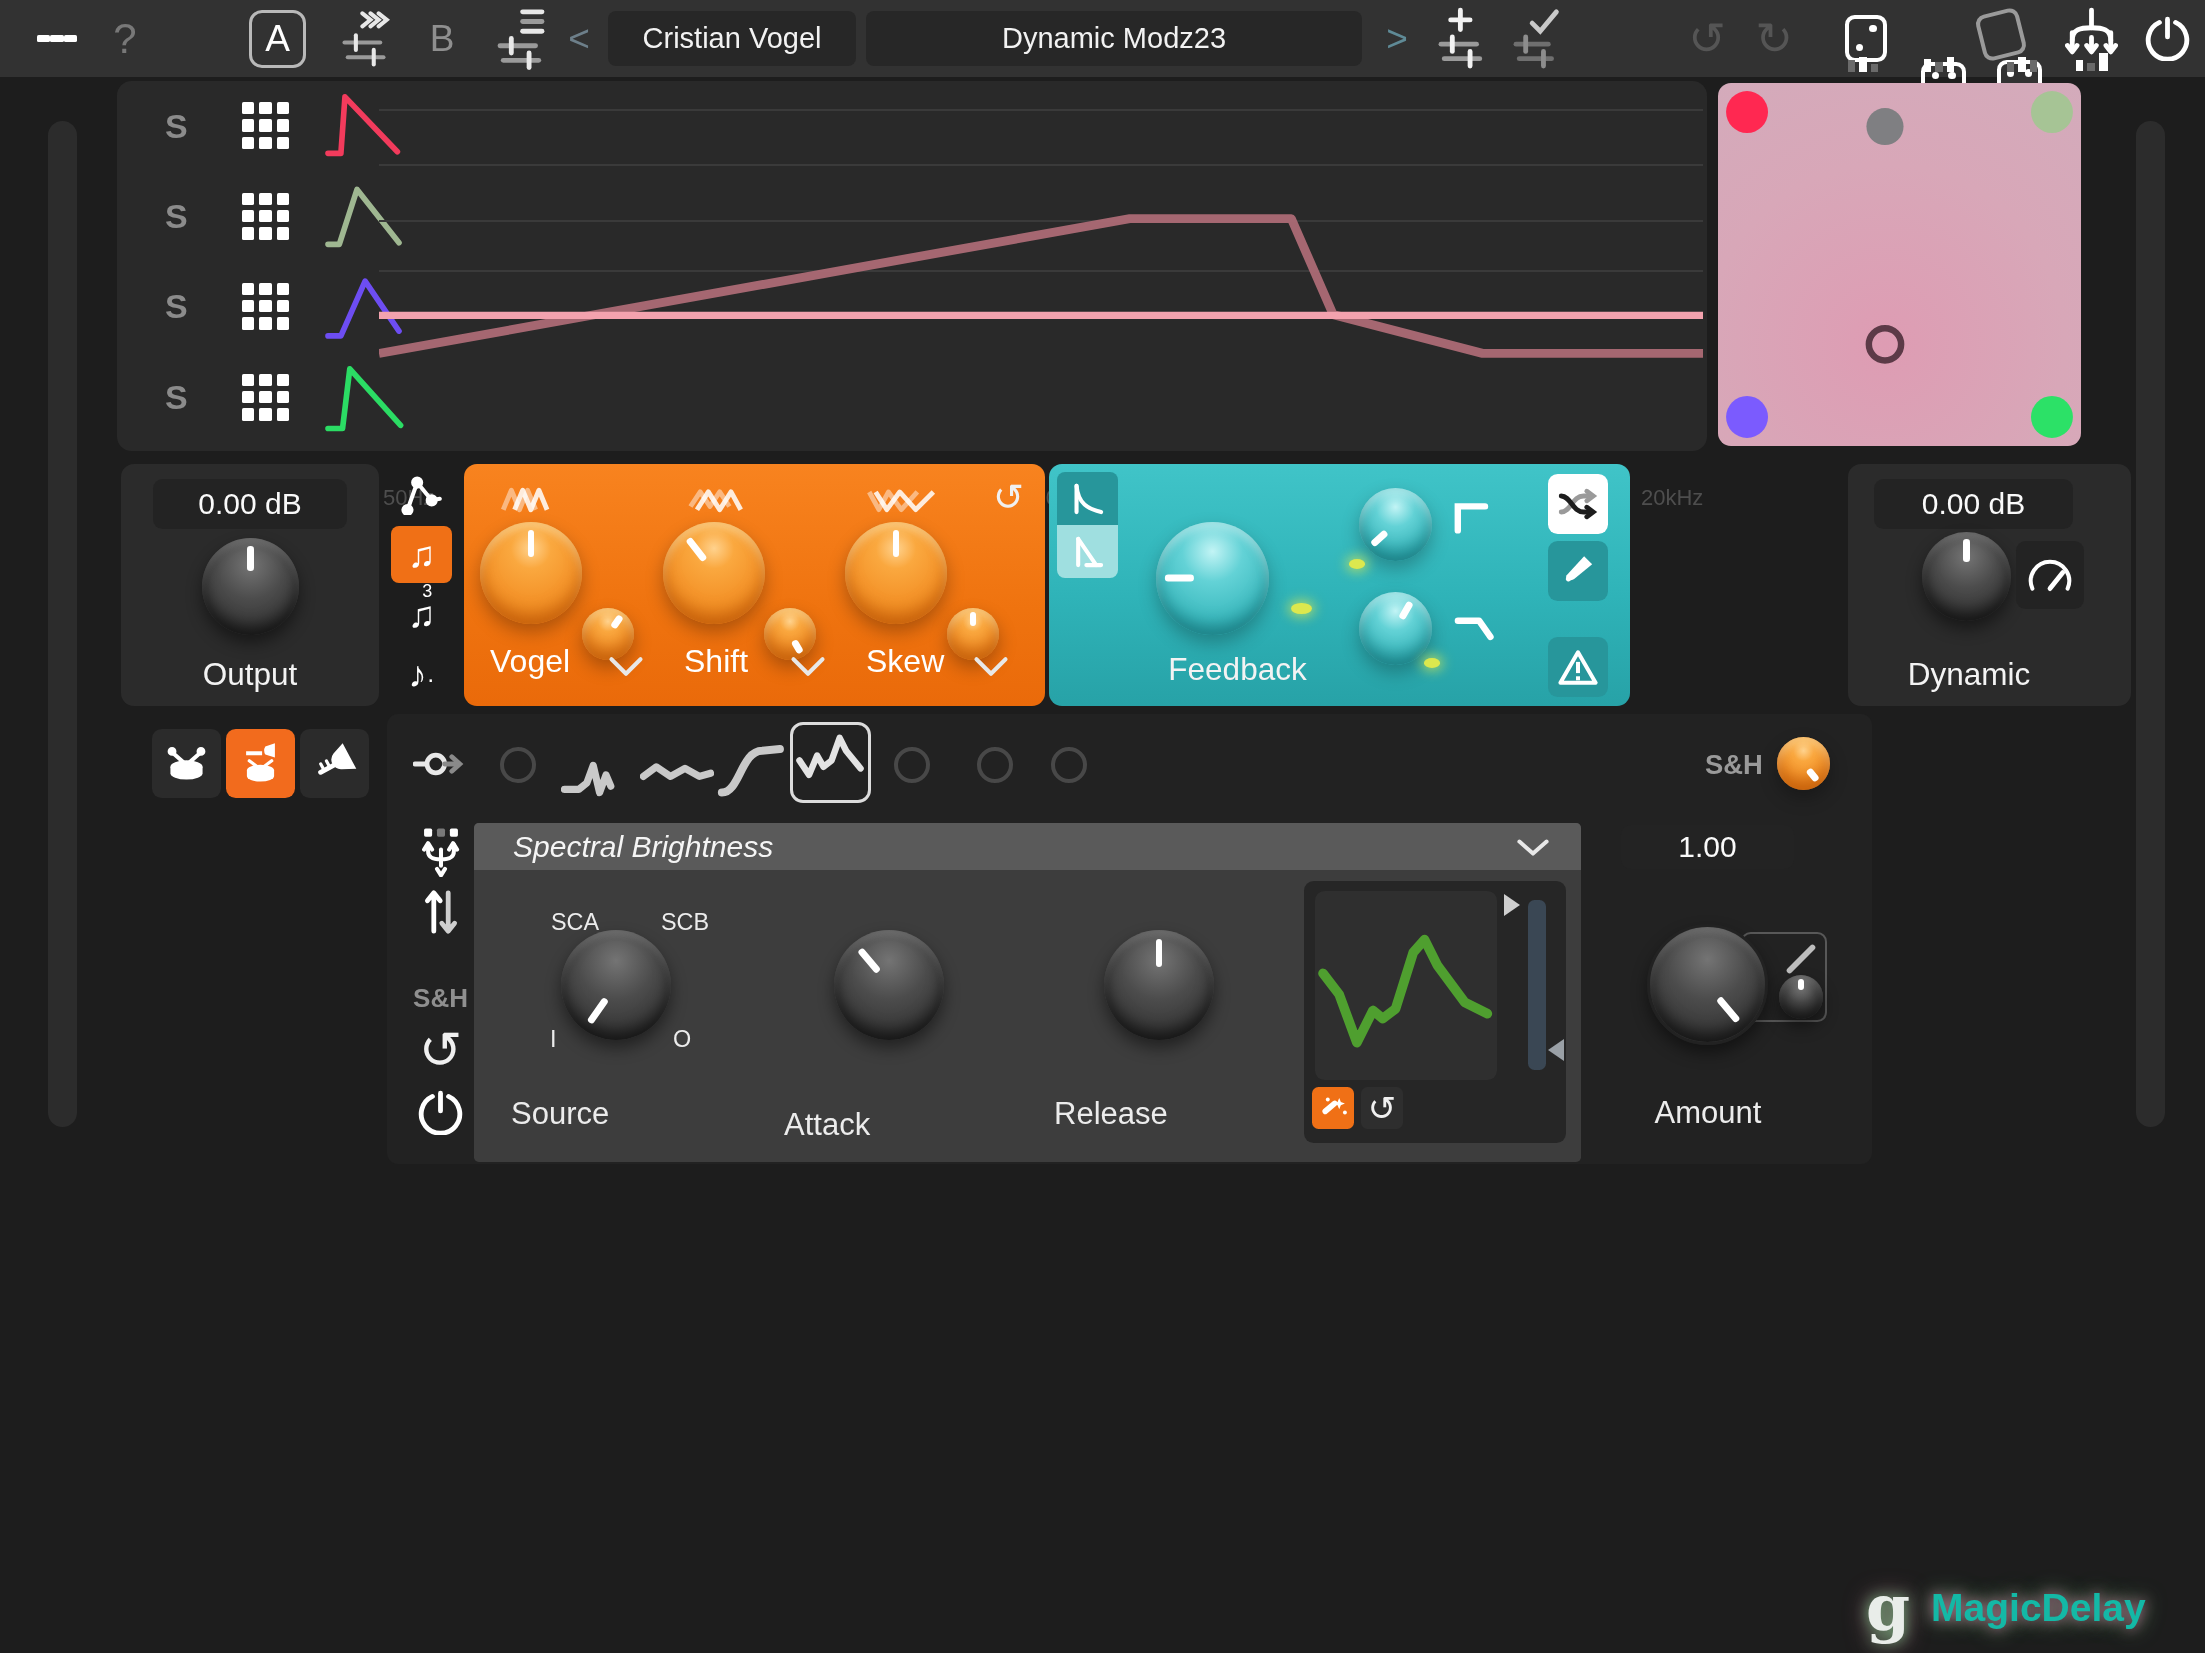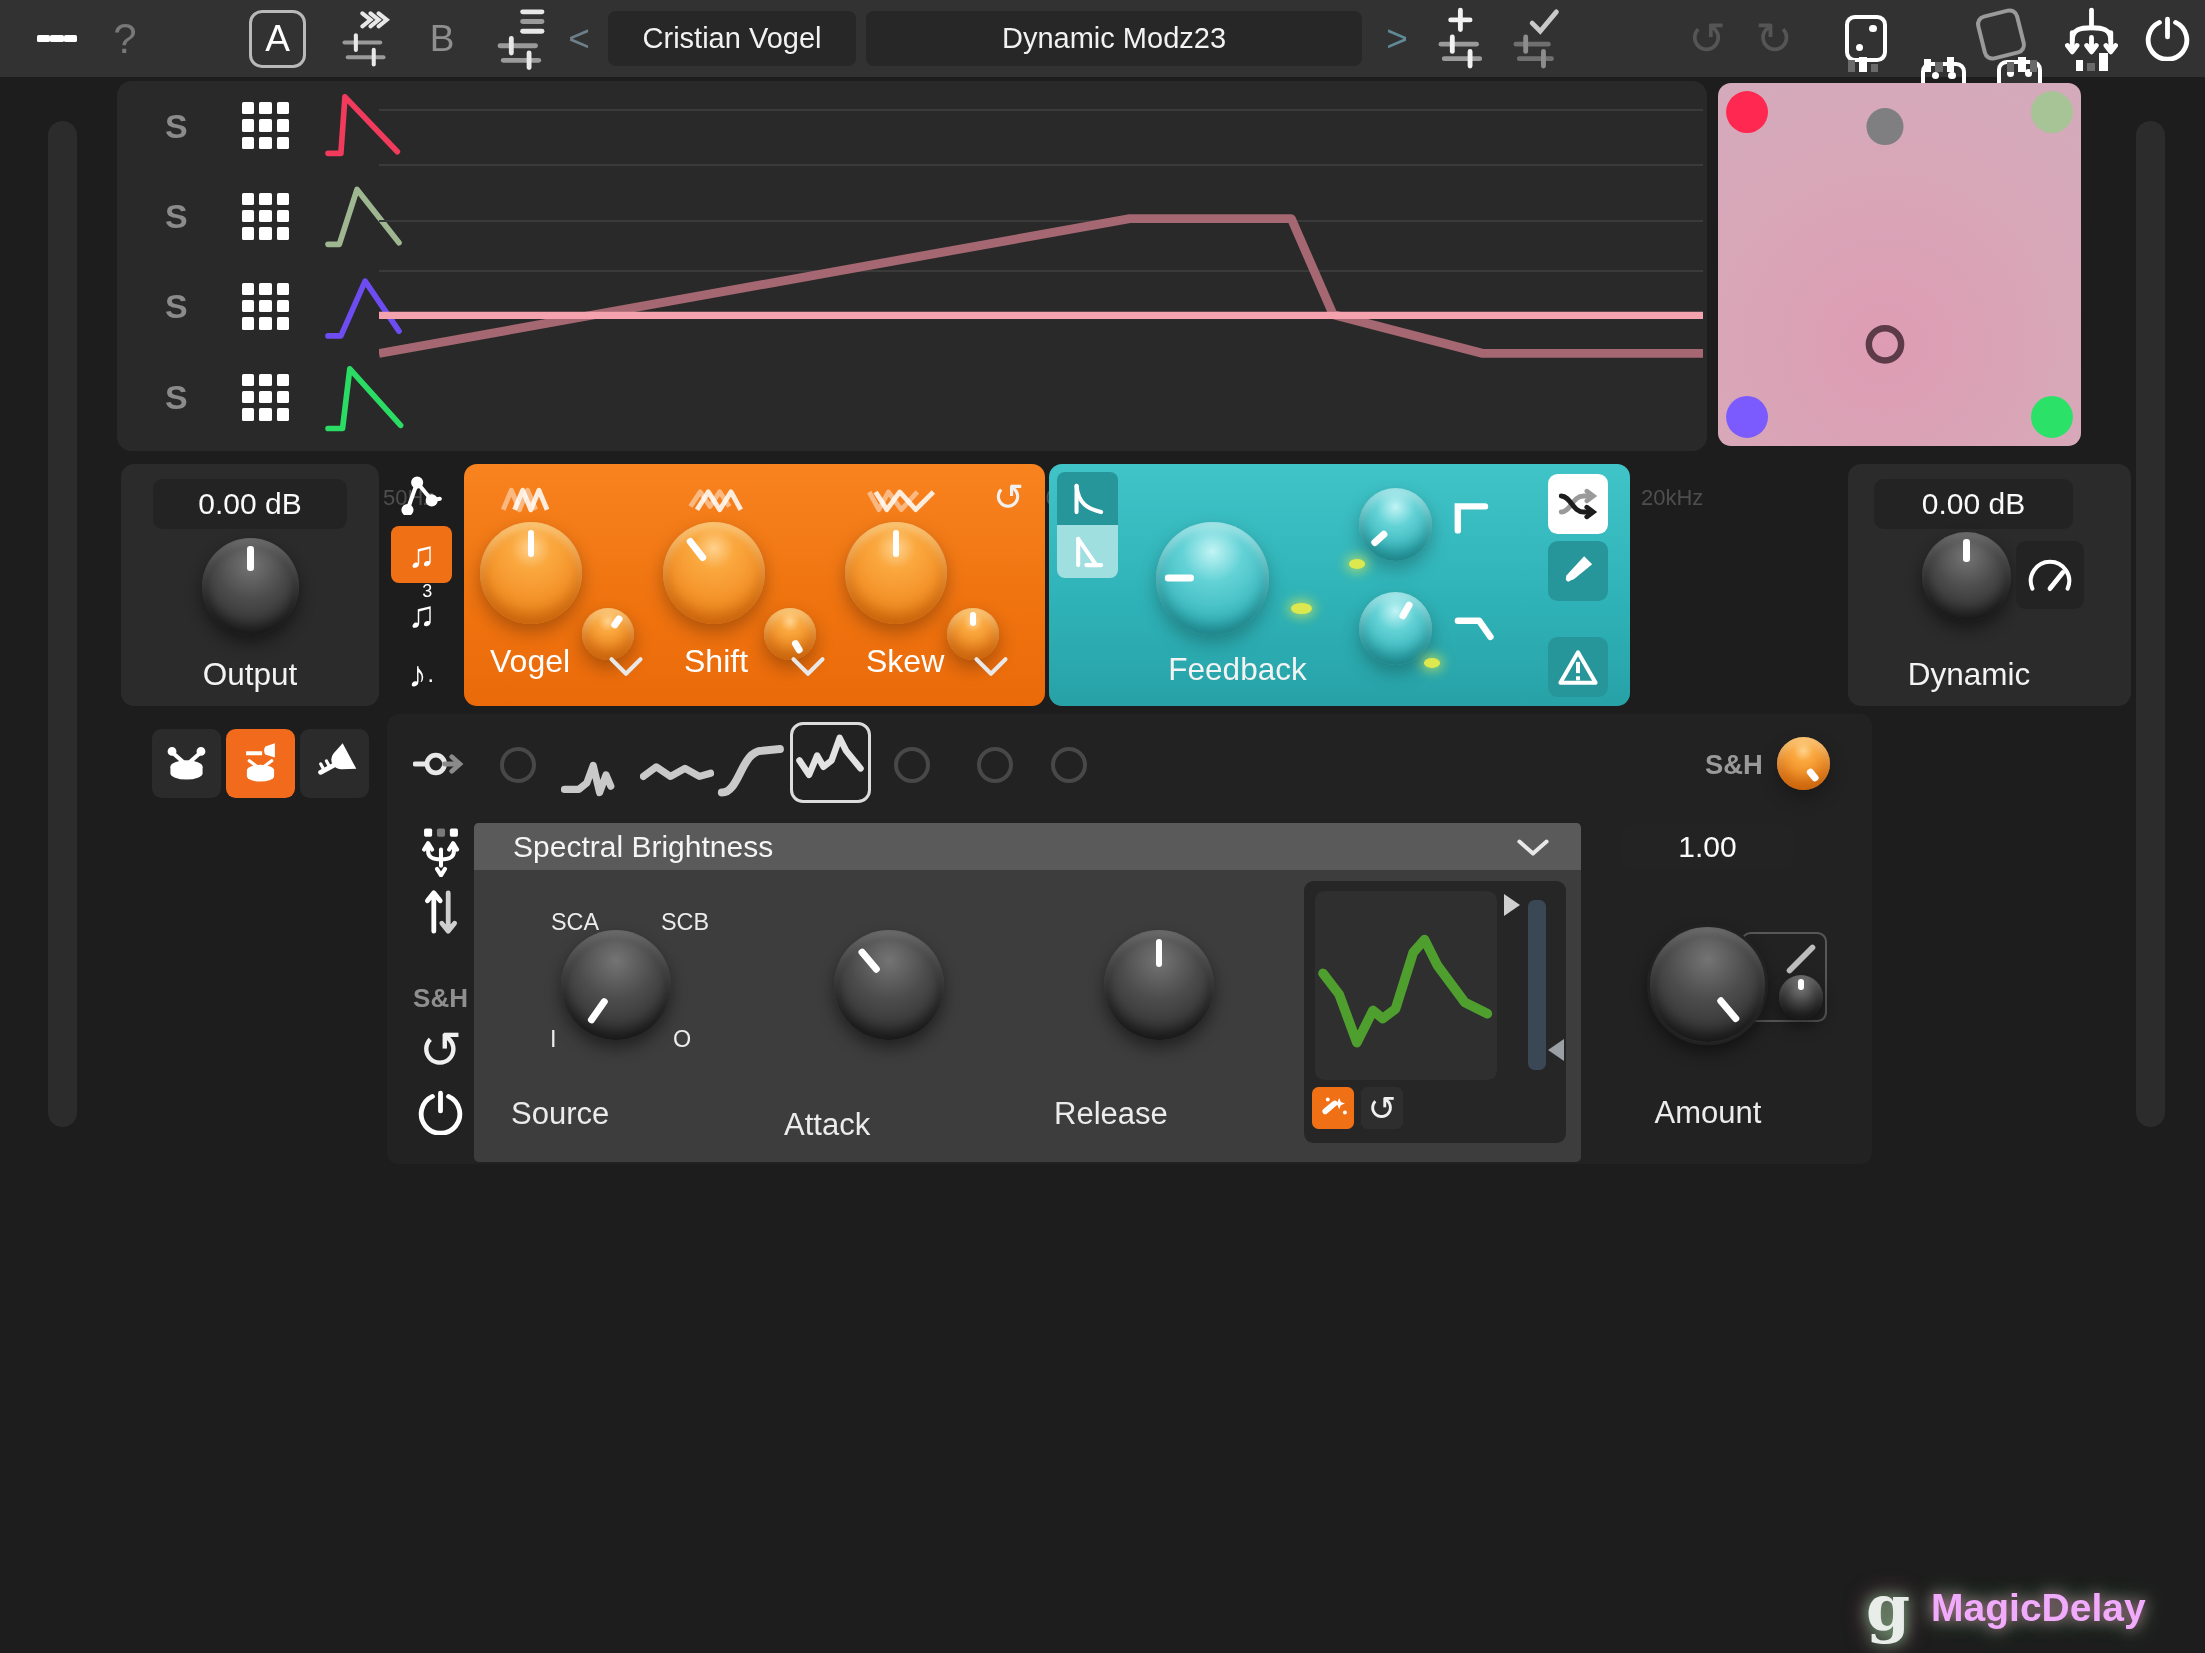--- a/index.html
+++ b/index.html
@@ -89,42 +89,42 @@
 
   
   #mod-panel { position:absolute; left:387px; top:714px; width:1485px; height:450px; background:#222222; border-radius:11.3px; }
   .slot-circle { position:absolute; top:747px; width:36px; height:36px; border:4px solid #484848; border-radius:50%; }
   .thumb svg { display:block; }
   #slot-selected { position:absolute; left:790px; top:722px; width:81px; height:81px; border:3.2px solid #dcdcdc; border-radius:13px; }
   .left-ico { position:absolute; left:408px; width:65px; text-align:center; color:#ececec; }
 
   #editor-panel { position:absolute; left:474px; top:823px; width:1107px; height:339px; background:#3d3d3d; border-radius:4.8px; }
   #editor-header { position:absolute; left:0; top:0; width:1107px; height:47px; background:#5a5a5a; border-radius:4.8px 4.8px 0 0;
-    display:flex; align-items:center; }
+    display:flex; align-items:center;font-style:italic; }
   .ed-small-label { position:absolute; font-size:23.4px; color:#ececec; font-weight:300; }
   .ed-knob-label { position:absolute; font-size:31px; color:#ececec; font-weight:300; text-align:left; }
 
   #wave-box { position:absolute; left:1304px; top:881px; width:262px; height:262px; background:#262626; border-radius:9.7px; }
   #wave-display { position:absolute; left:11.3px; top:9.7px; width:182px; height:189px; background:#2f2f2f; border-radius:9.7px; }
   #wave-slider { position:absolute; left:224px; top:19.4px; width:18px; height:170px; background:#3a4754; border-radius:6.5px; }
   .tri-right { width:0; height:0; border-top:11.3px solid transparent; border-bottom:11.3px solid transparent; border-left:16px solid #cfcfcf; }
   .tri-left  { width:0; height:0; border-top:11.3px solid transparent; border-bottom:11.3px solid transparent; border-right:16px solid #9aa0a6; }
 
   .mini-btn { position:absolute; width:42px; height:42px; border-radius:6.5px; display:flex; align-items:center; justify-content:center; }
 
   #amount-rect { position:absolute; left:1741px; top:932px; width:86px; height:90px; border:2.4px solid #585858; border-radius:9.7px; }
 
   .undo-glyph { font-size:45px; color:#f0f0f0; line-height:1; }
   .dim { color:#555; }
 
   
   #brand { position:absolute; left:1866px; top:1571px; display:flex; align-items:center; gap:21px; }
   #brand-g { font-size:63px; font-weight:bold; color:#e9ede9; font-family:"DejaVu Serif", serif;
     text-shadow:0 0 14.5px rgba(120,220,140,.8), 0 0 24px rgba(235,120,170,.6); }
-  #brand-name { font-size:39px; font-weight:bold; color:#f0abfc;
+  #brand-name { font-size:39px; font-weight:bold; color:#14b8a6;
     text-shadow:0 0 13px rgba(230,110,170,.75), 0 0 21px rgba(110,220,140,.75);text-align:center; }
 </style>
 </head>
 <body>
 
 <div id="app">
 
   <div id="toolbar">
     <div class="tb-item hamburger" style="left:37px; width:40px;">
         <span></span>

